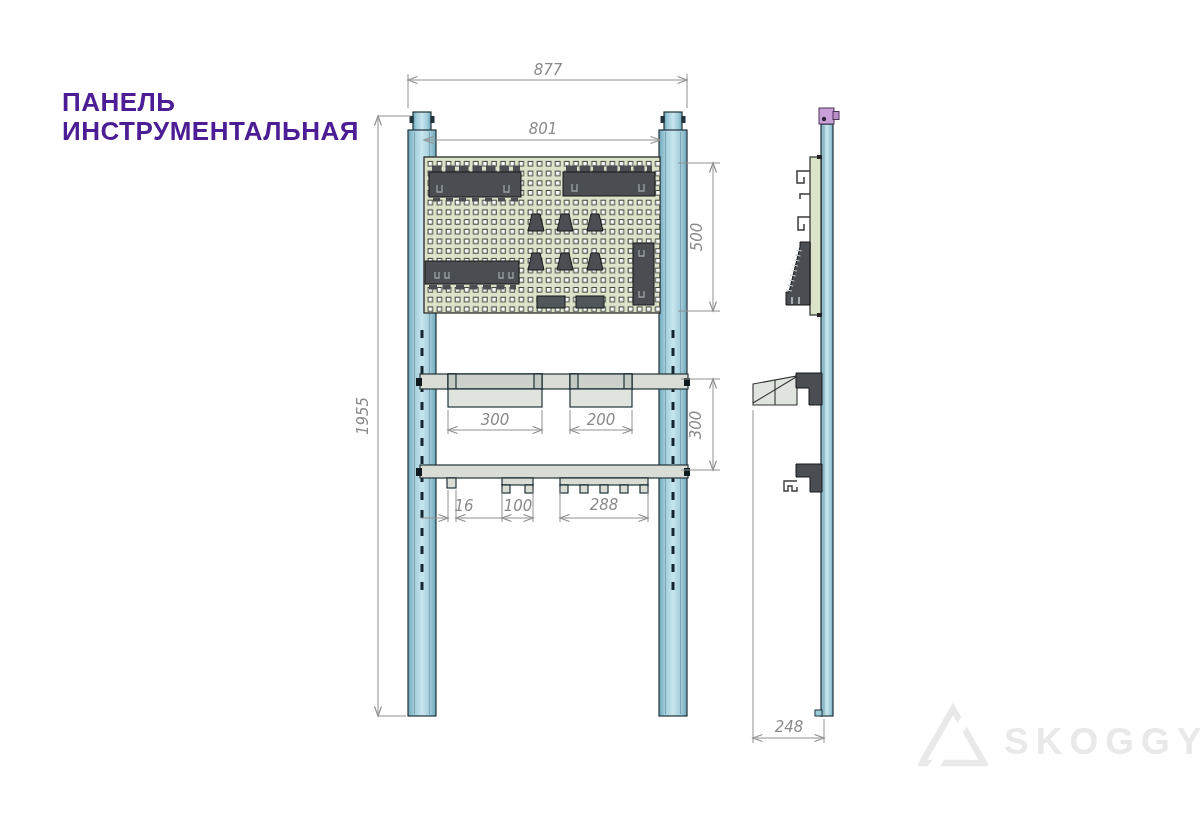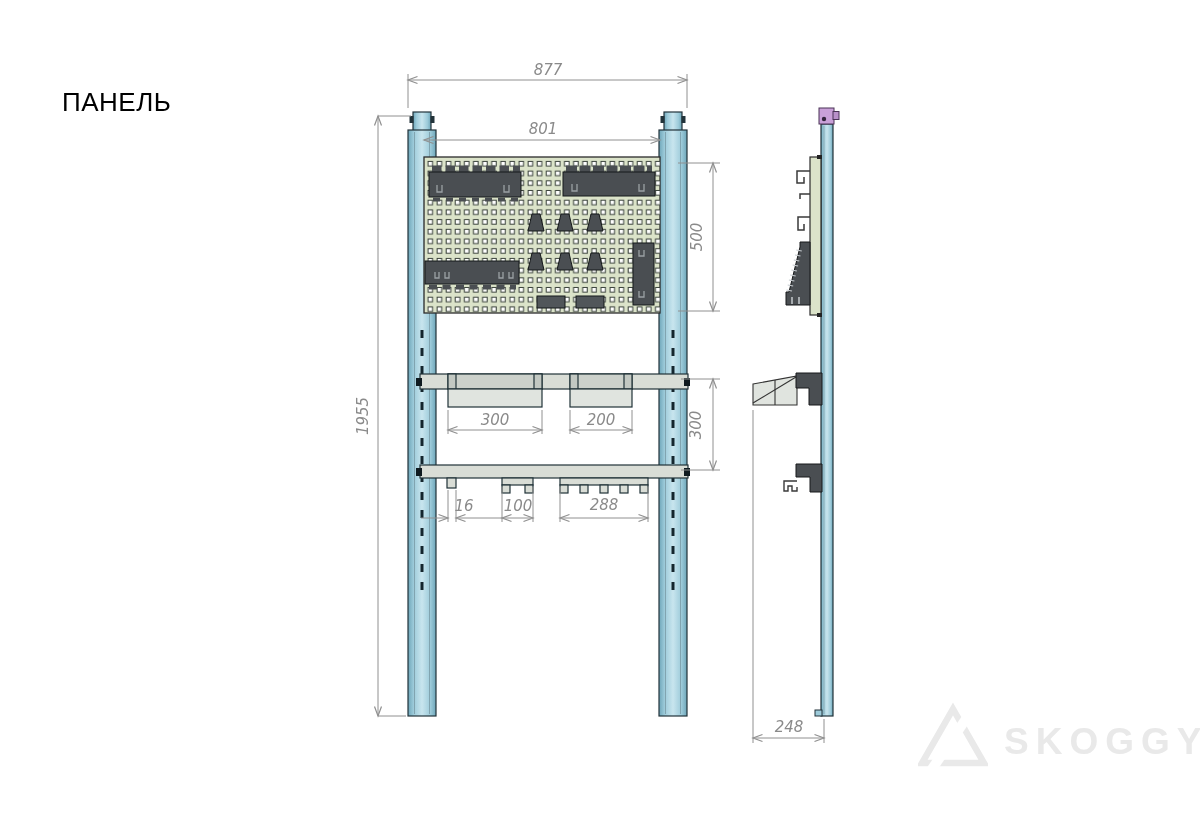--- a/index.html
+++ b/index.html
@@ -1,33 +1,34 @@
 <!DOCTYPE html>
 <html><head>
 <meta charset="utf-8">
 <style>
   html,body{margin:0;padding:0;background:#fff;}
   .stage{position:relative;width:1200px;height:837px;background:#ffffff;overflow:hidden;
          font-family:"Liberation Sans", sans-serif;}
-  .title{position:absolute;left:62px;top:88px;color:#000000;font-weight:400;
+  .title{position:absolute;left:62px;top:88px;color:#4c1d95;font-weight:700;
          font-size:26px;line-height:29px;letter-spacing:.5px;}
   .drawing-svg{position:absolute;left:0;top:0;}
   .dim{font-family:"DejaVu Sans", sans-serif;font-style:italic;font-size:15px;
        fill:#8a8a8a;text-anchor:middle;}
   .watermark{position:absolute;left:918px;top:700px;display:flex;align-items:center;}
   .watermark .brand-text{color:#e9e9e9;font-weight:700;font-size:37px;letter-spacing:7px;
        margin-left:16px;margin-top:14px;}
 </style>
 </head>
 <body>
 
 <div class="stage">
 
   <div class="title">
     <div>ПАНЕЛЬ</div>
+    <div>ИНСТРУМЕНТАЛЬНАЯ</div>
   </div>
 
   <svg class="drawing-svg" width="1200" height="837" viewBox="0 0 1200 837">
     <defs>
       <marker id="arw" markerWidth="14" markerHeight="12" refX="11" refY="5" orient="auto-start-reverse" markerUnits="userSpaceOnUse">
         <path d="M1.5,1.5 L11,5 L1.5,8.5" fill="none" stroke="#909090" stroke-width="1.2"></path>
       </marker>
       <linearGradient id="postg" x1="0" y1="0" x2="1" y2="0">
         <stop offset="0" stop-color="#6ea6b9"></stop>
         <stop offset="0.2" stop-color="#9dcbda"></stop>

